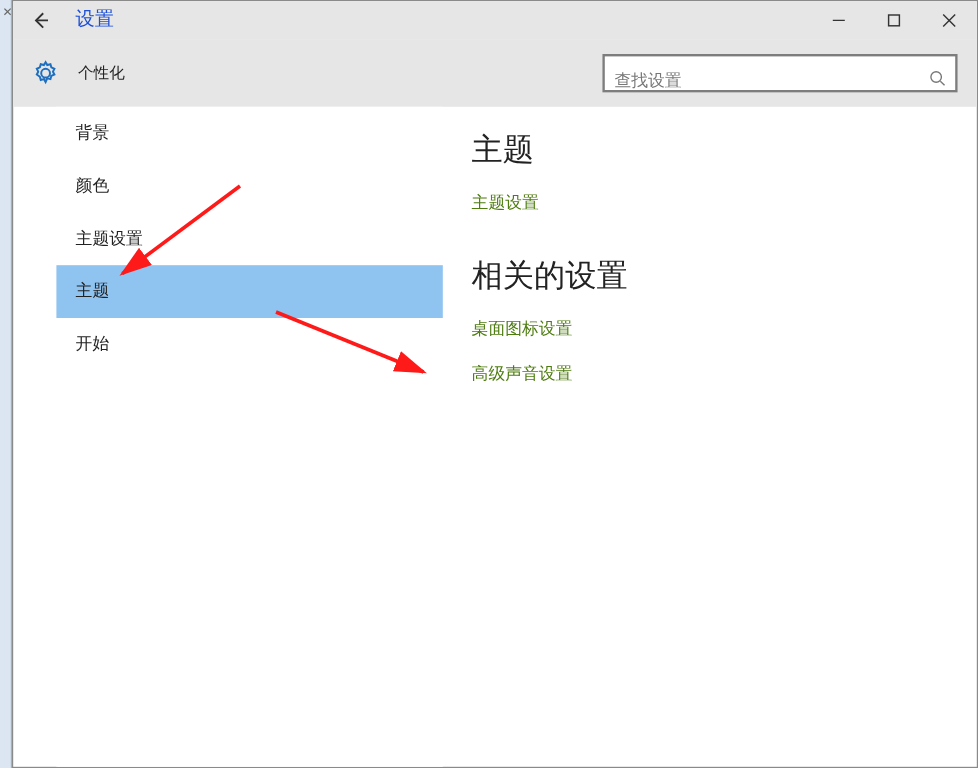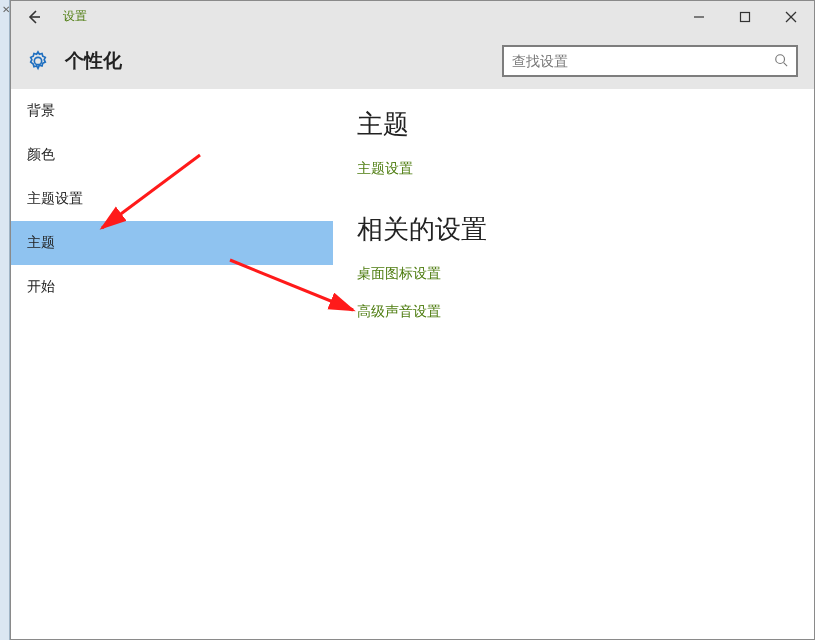--- a/index.html
+++ b/index.html
@@ -2,33 +2,33 @@
 <html><head>
 <meta charset="utf-8">
 <style>
   * { box-sizing: border-box; margin: 0; padding: 0; font-family: "Microsoft YaHei", "Segoe UI", sans-serif; }
   body { width: 815px; height: 640px; background: #f5f5f5; position: relative; overflow: hidden; }
   .left-slice { position: absolute; left: 0; top: 0; width: 10px; height: 640px; background: #dbe6f2; border-right: 1px solid #9fb3c5; }
   .left-slice .x { position: absolute; top: 4px; left: 2px; font-size: 10px; color: #666; }
   .window { position: absolute; left: 10px; top: 0; width: 805px; height: 640px; background: #fff; border: 1px solid #8a8a8a; display: flex; flex-direction: column; }
   .titlebar { height: 32px; background: #e6e6e6; display: flex; align-items: center; border-bottom: 1px solid #e6e6e6; }
   .back-btn { width: 46px; height: 32px; display: flex; align-items: center; justify-content: center; font-size: 18px; color: #333; background: transparent; border: none; cursor: pointer; }
-  .title { flex: 0 0 auto; font-size: 12px; color: #4d7c0f; margin-left: 6px; }
+  .title { flex: 0 0 auto; font-size: 16px; color: #1d4ed8; margin-left: 6px; }
   .titlebar .spacer { flex: 1; }
   .win-ctrl { width: 46px; height: 32px; display: flex; align-items: center; justify-content: center; background: transparent; border: none; cursor: pointer; color: #333; }
   .win-ctrl svg { display: block; }
   .header { height: 56px; background: #e6e6e6; display: flex; align-items: center; padding: 0 16px; }
   .gear { width: 22px; height: 22px; margin-right: 16px; color: #1e6fc0; display: flex; align-items: center; justify-content: center; }
-  .header-title { font-size: 19px; color: #222; font-weight: 700; flex: 0 0 auto; }
+  .header-title { font-size: 13px; color: #222; font-weight: 400; flex: 0 0 auto; }
   .header .spacer { flex: 1; }
-  .search-wrap { width: 296px; height: 32px; border: 2px solid #7d7d7d; background: #fff; display: flex; align-items: center; padding: 0 8px; }
+  .search-wrap { width: 296px; height: 32px; border: 2px solid #7d7d7d; background: #fff; display: flex; align-items: flex-end; padding: 0 8px; }
   .search-wrap input { flex: 1; border: none; outline: none; font-size: 14px; color: #333; background: transparent; }
   .search-wrap input::placeholder { color: #777; }
   .search-icon { color: #777; font-size: 14px; margin-left: 4px; }
-  .body { flex: 1; display: flex; }
+  .body { flex: 1; display: flex; padding-left: 36px; }
   .sidebar { width: 322px; background: #fff; }
   .sidebar-item { height: 44px; padding: 0 16px; display: flex; align-items: center; font-size: 14px; color: #222; cursor: pointer; }
   .sidebar-item.selected { background: #8fc3f0; }
   .content { flex: 1; padding: 18px 24px; }
   .section-heading { font-size: 26px; color: #222; font-weight: 400; margin-top: 0; margin-bottom: 18px; }
   .section-heading.second { margin-top: 34px; font-family: Liberation Mono, monospace; }
   .link { display: block; font-size: 14px; color: #4d7c0f; margin-bottom: 20px; cursor: pointer; text-decoration: none; }
   
   .arrow { position: absolute; pointer-events: none; }
 </style>

